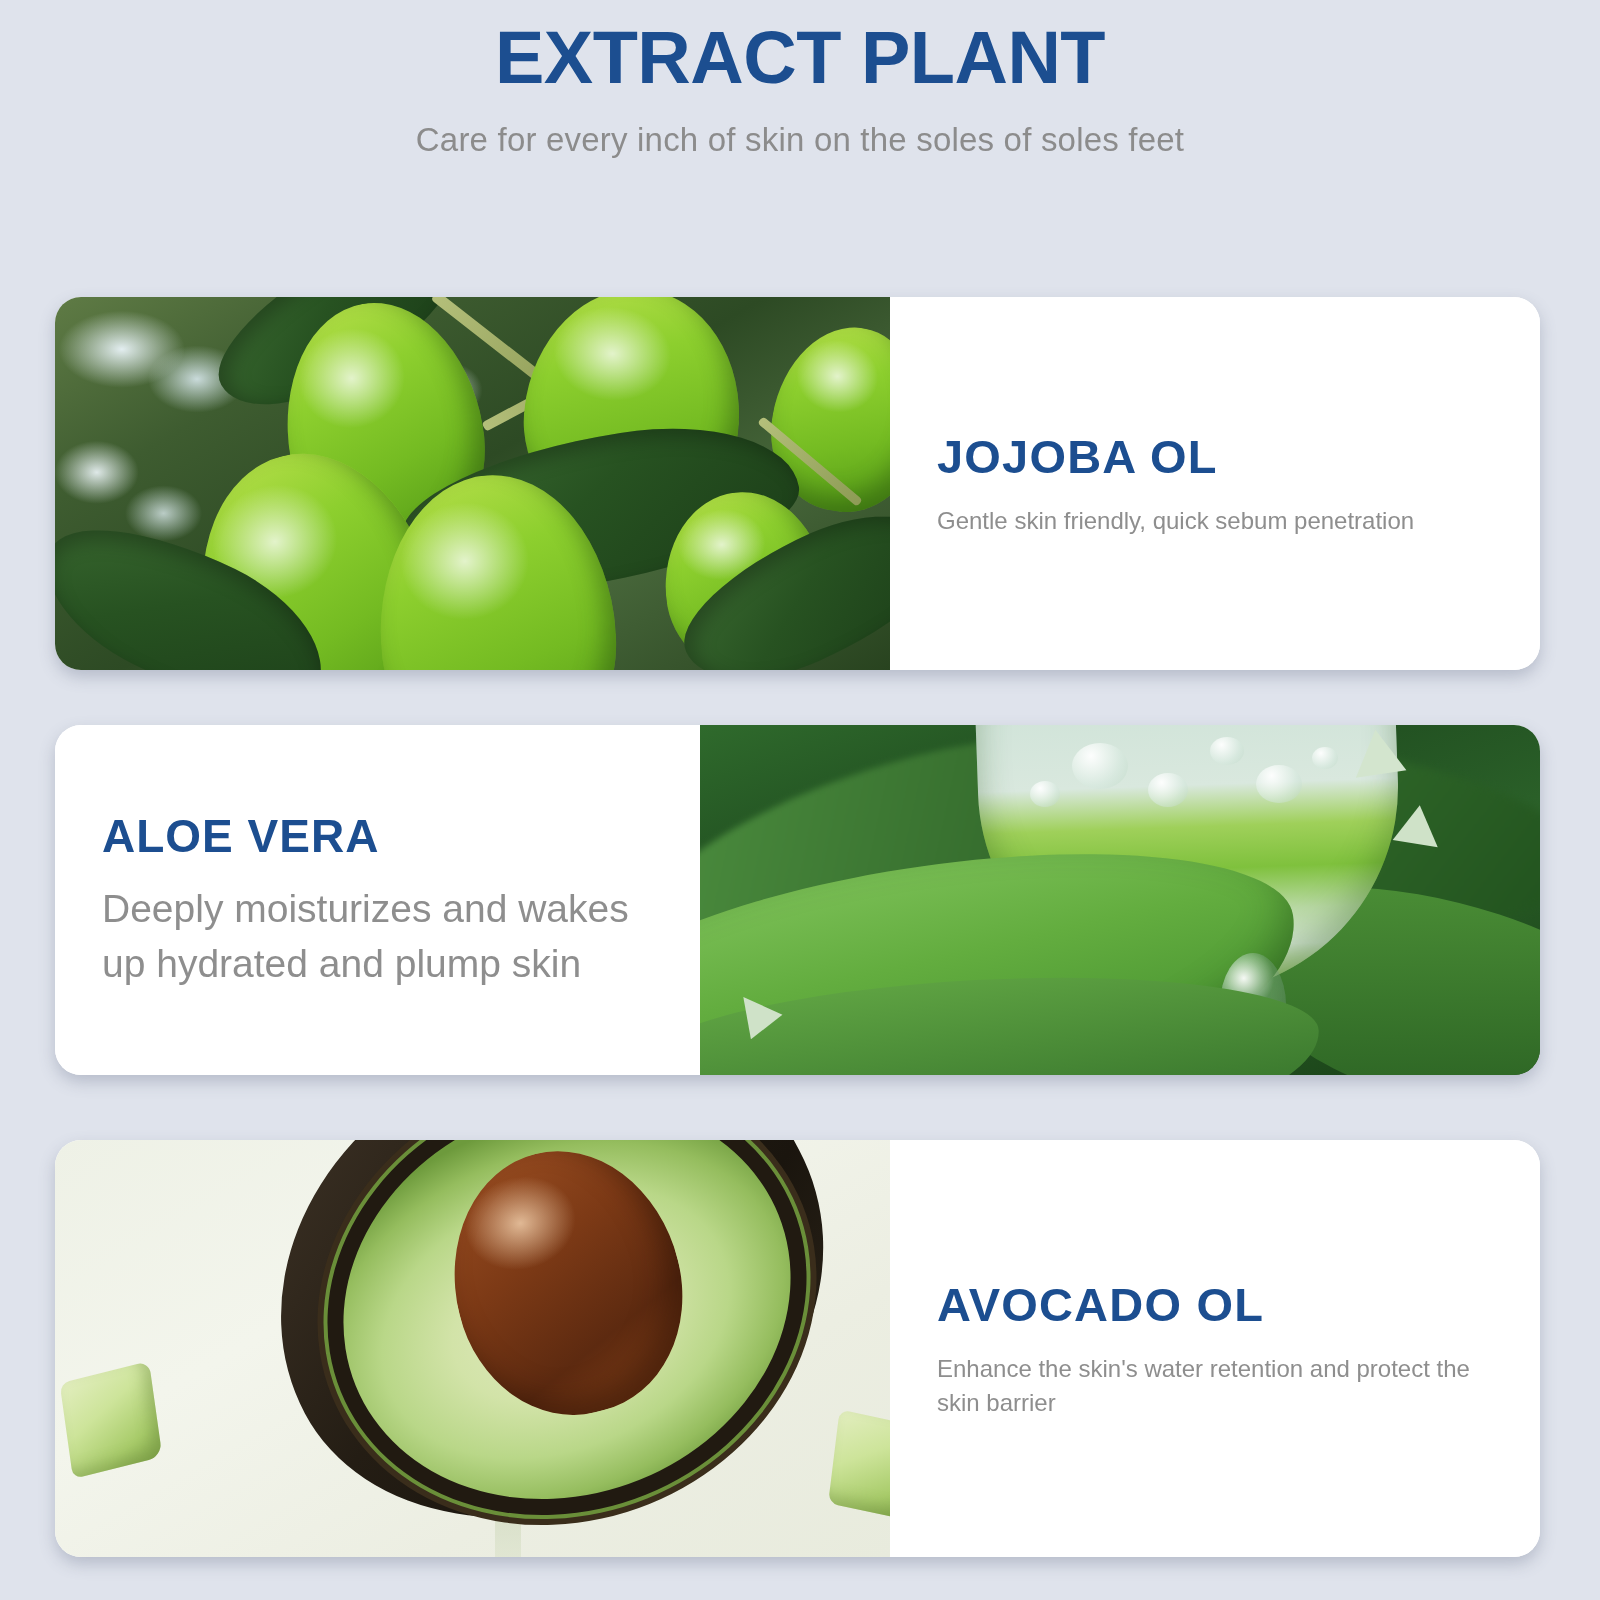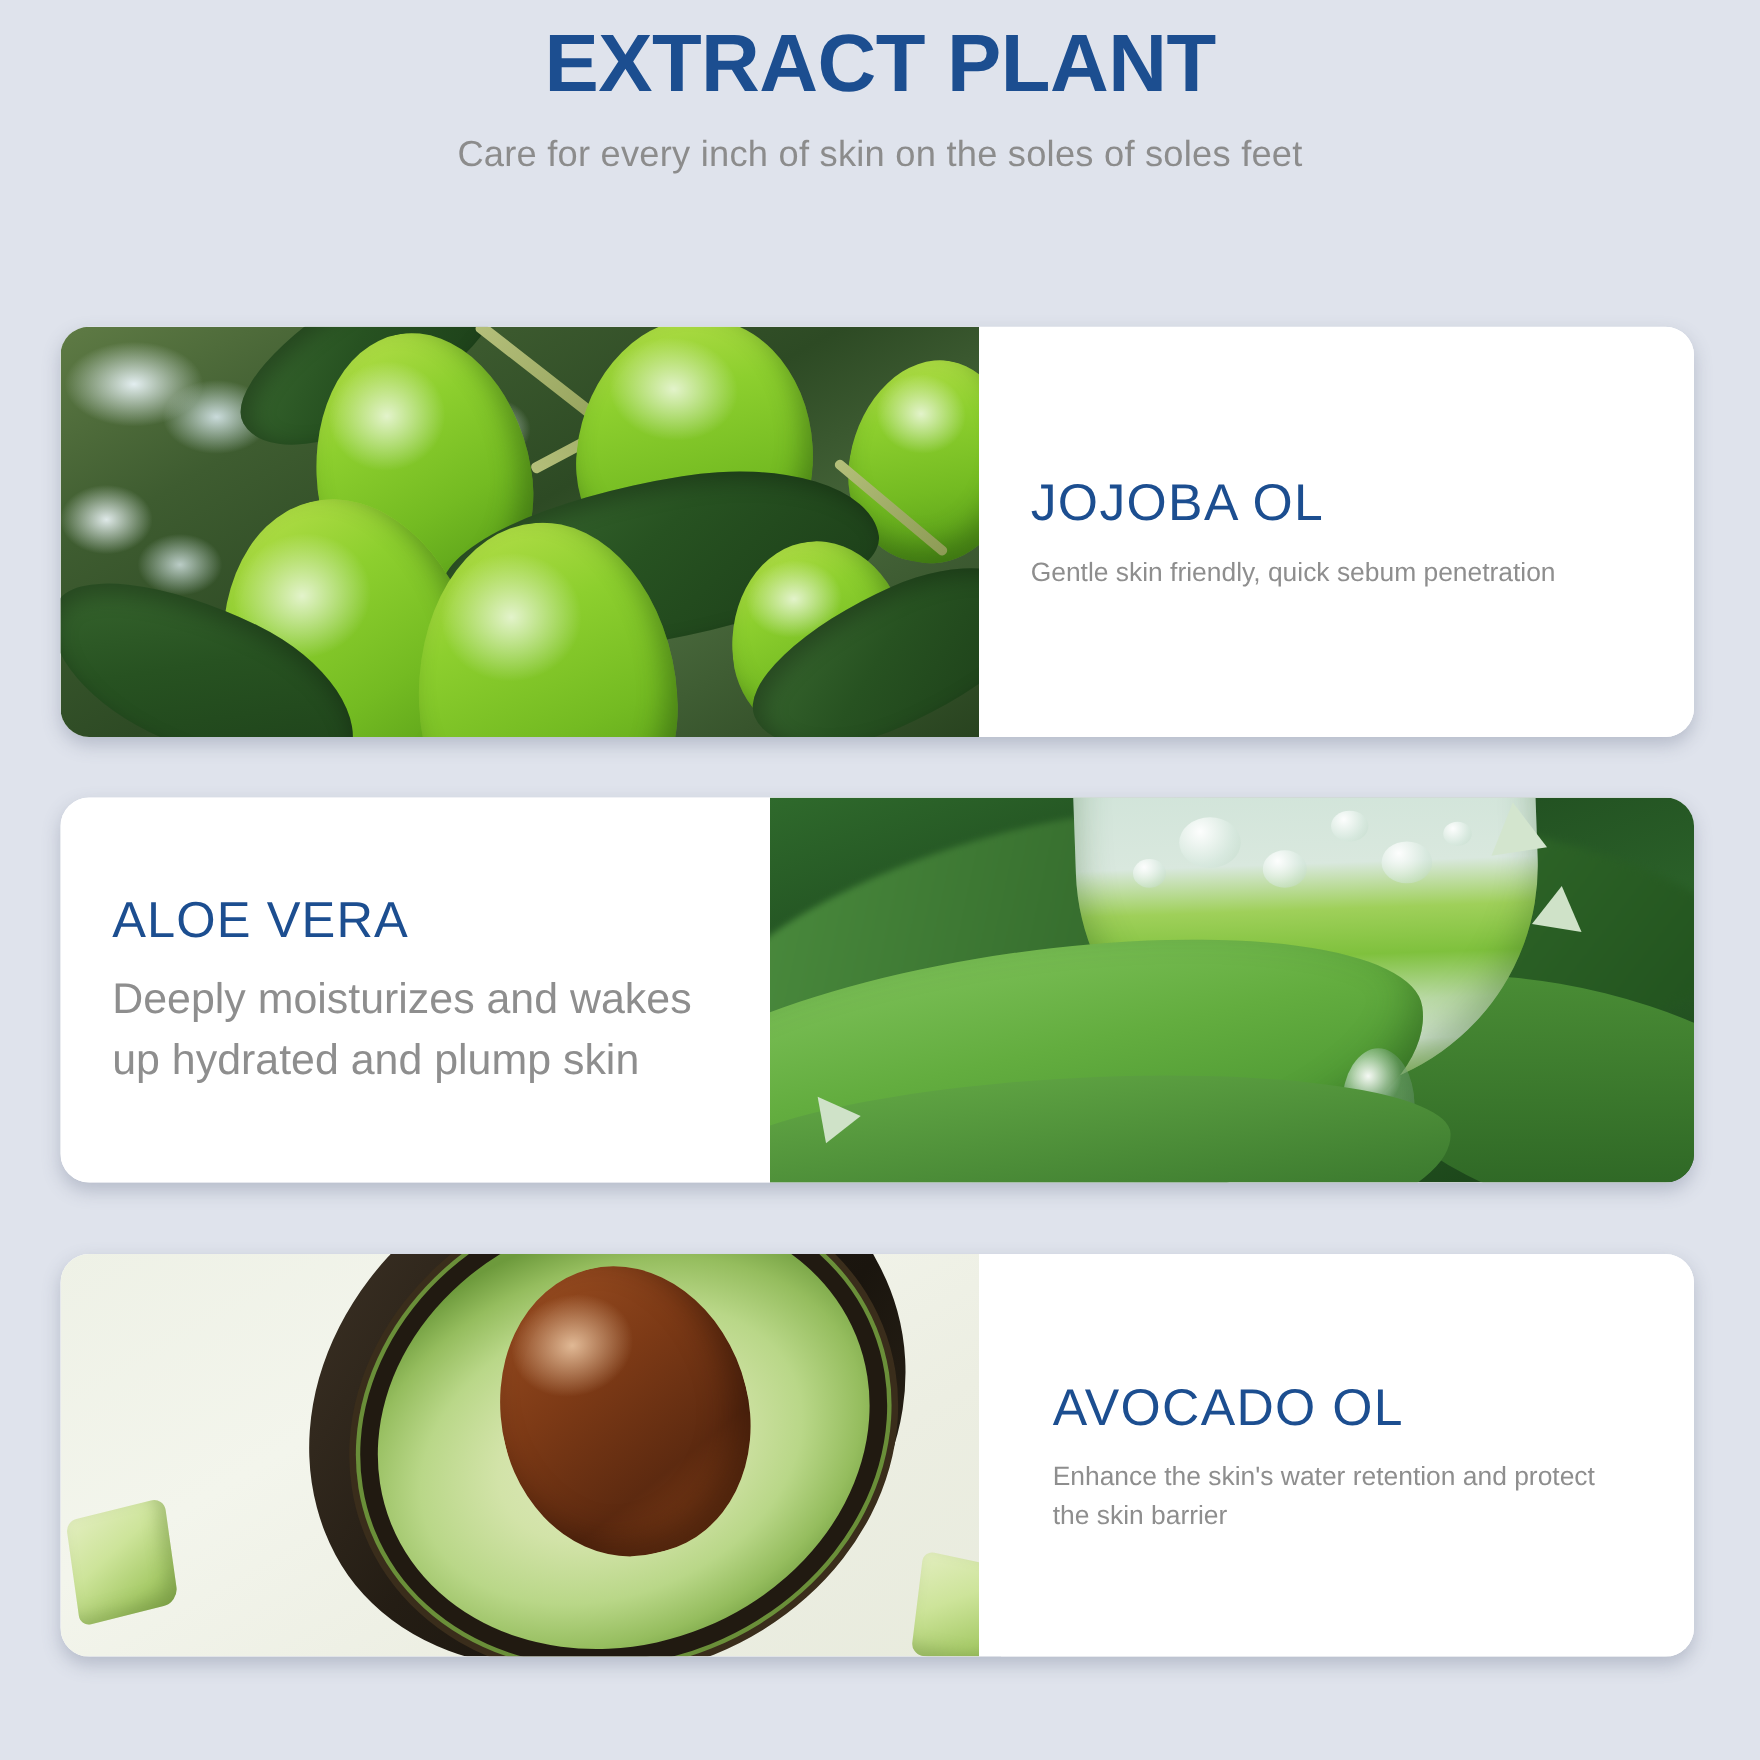--- a/index.html
+++ b/index.html
@@ -46,42 +46,42 @@
     width:1485px;
     border-radius:26px;
     overflow:hidden;
     background:#ffffff;
     box-shadow:0 7px 16px rgba(90,100,125,0.30);
     display:flex;
   }
 
   #card-1 { top:297px;  height:373px; }
   #card-2 { top:725px;  height:350px; }
-  #card-3 { top:1140px; height:366px;gap:20px; }
+  #card-3 { top:1140px; height:417px; }
 
   .card-photo { position:relative; overflow:hidden; flex:0 0 auto; }
   .card-text  { flex:1 1 auto; background:#ffffff; display:flex; flex-direction:column;
                 justify-content:center; }
 
   
   #card-1 .card-photo { width:835px; }
   #card-1 .card-text  { padding:0 60px 0 47px; }
 
   
   #card-2 .card-photo { width:840px; }
   #card-2 .card-text  { padding:0 56px 0 47px; }
 
   
   #card-3 .card-photo { width:835px; }
   #card-3 .card-text  { padding:0 60px 0 47px; }
 
   .ing-title {
     color:#1c4e90;
     font-size:47px;
-    font-weight:400;
+    font-weight:700;
     letter-spacing:1.2px;
     margin-bottom:20px;
   }
   .ing-desc {
     color:#8e8e8e;
     font-size:24px;
     font-weight:400;
     line-height:1.42;
     max-width:600px;
   }

